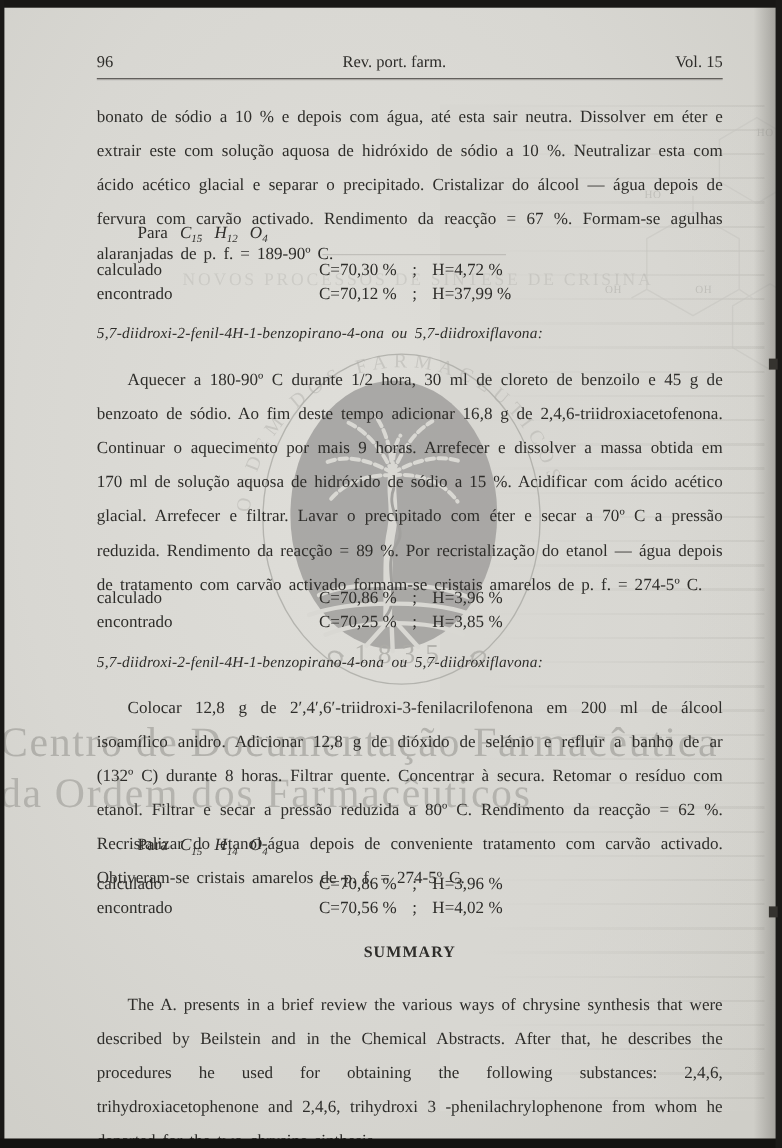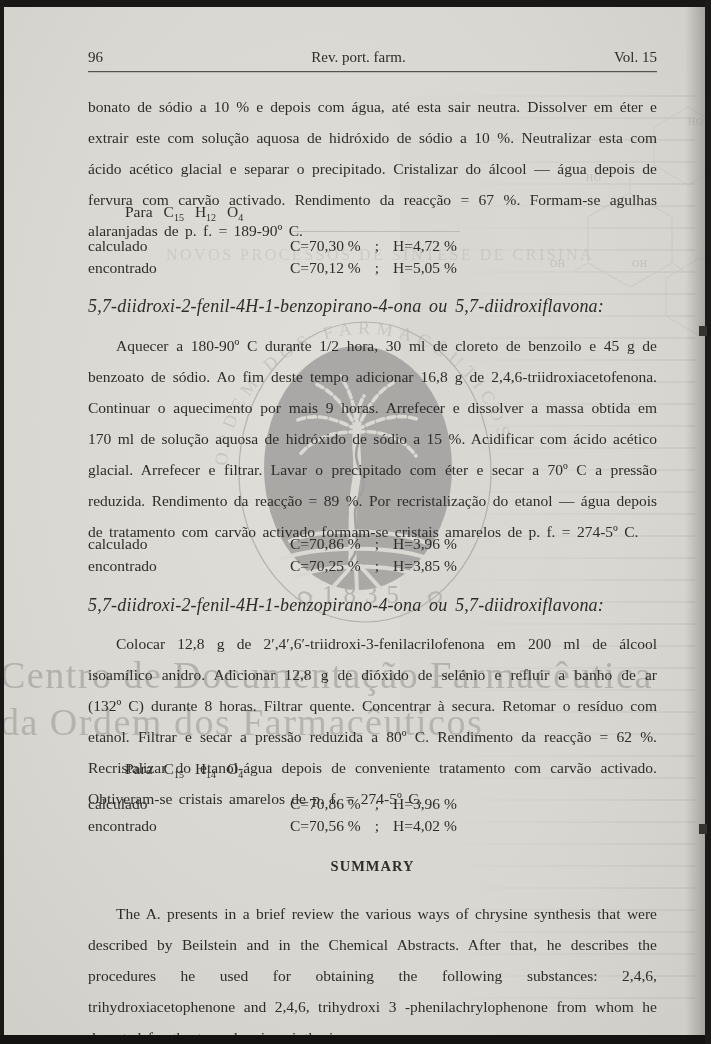--- a/index.html
+++ b/index.html
@@ -37,29 +37,29 @@
   
   .content{position:absolute;left:88px;top:0;width:569px;height:100%;z-index:3;}
   .block{position:absolute;left:0;width:100%;}
   .hdr{top:49px;display:flex;justify-content:space-between;font-size:15px;}
   .hdr .journal{}
   .hdr-rule{top:71px;height:1px;background:#55534f;box-shadow:0 1px 0 rgba(85,83,79,.22);}
   .para{font-size:15.5px;line-height:31px;text-align:justify;word-spacing:2.5px;}
   .ind{text-indent:28px;}
   .p1{top:91px;} .p2{top:330px;} .p3{top:628px;} .p4{top:898px;}
   .formula{font-size:15.5px;padding-left:37px;}
-  .formula .el{margin-left:11px;}
+  .formula .el{margin-left:11px;font-style:italic;}
   .formula sub{font-size:10px;}
   .f1{top:203px;} .f2{top:499px;} .f3{top:760px;}
   .calc{font-size:15.5px;line-height:22.3px;}
   .calc .row{display:flex;}
   .calc .lbl{width:202px;}
   .calc .sep{margin:0 14px;}
   .c1{top:235px;} .c2{top:533px;} .c3{top:793px;}
-  .heading{font-style:italic;font-size:18px;word-spacing:3px;letter-spacing:.2px;}
+  .heading{font-style:italic;font-size:14px;word-spacing:3px;letter-spacing:.2px;}
   .h1{top:296px;} .h2{top:595px;}
   .summary-h{top:858px;text-align:center;font-family:Liberation Serif, serif;
     font-weight:bold;font-size:14.5px;letter-spacing:1px;}
 </style>
 </head>
 <body>
 
 <div class="page">
 
   <div class="bleed-stripes"></div>
@@ -149,21 +149,21 @@
       <div class="row">
         <span class="lbl">calculado</span>
         <span>C=70,30 %</span>
         <span class="sep">;</span>
         <span>H=4,72 %</span>
       </div>
       <div class="row">
         <span class="lbl">encontrado</span>
         <span>C=70,12 %</span>
         <span class="sep">;</span>
-        <span>H=5,05 %</span>
+        <span>H=37,99 %</span>
       </div>
     </div>
 
     <div class="block heading h1">5,7-diidroxi-2-fenil-4H-1-benzopirano-4-ona ou 5,7-diidroxiflavona:</div>
 
     <div class="block para ind p2">Aquecer a 180-90º C durante 1/2 hora, 30 ml de cloreto de benzoilo e 45 g de benzoato de sódio. Ao fim deste tempo adicionar 16,8 g de 2,4,6-triidroxiacetofenona. Continuar o aquecimento por mais 9 horas. Arrefecer e dissolver a massa obtida em 170 ml de solução aquosa de hidróxido de sódio a 15 %. Acidificar com ácido acético glacial. Arrefecer e filtrar. Lavar o precipitado com éter e secar a 70º C a pressão reduzida. Rendimento da reacção = 89 %. Por recristalização do etanol — água depois de tratamento com carvão activado formam-se cristais amarelos de p. f. = 274-5º C.</div>
 
 
     <div class="block calc c2">
       <div class="row">

